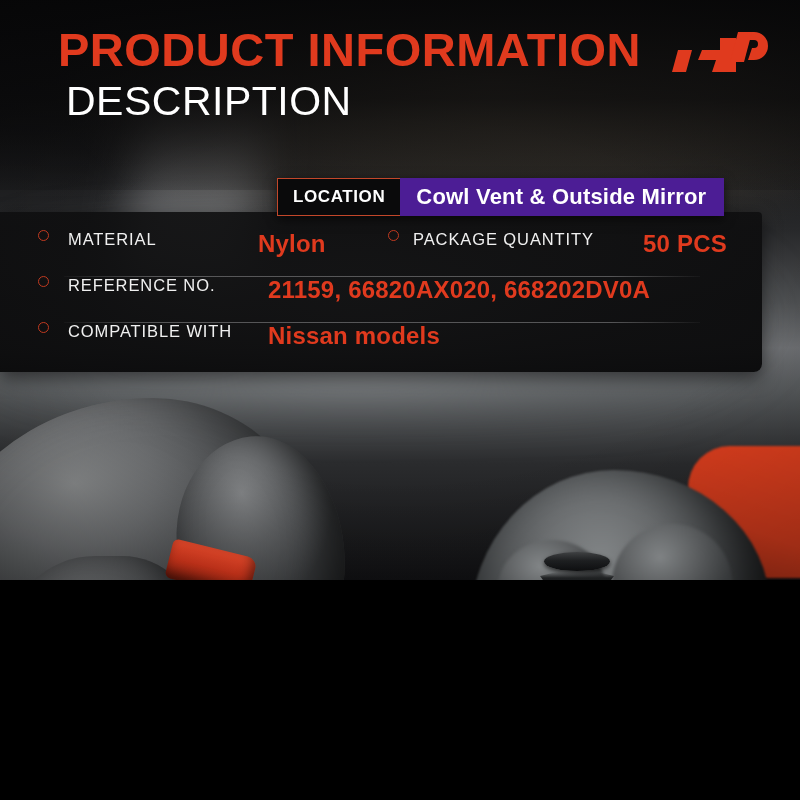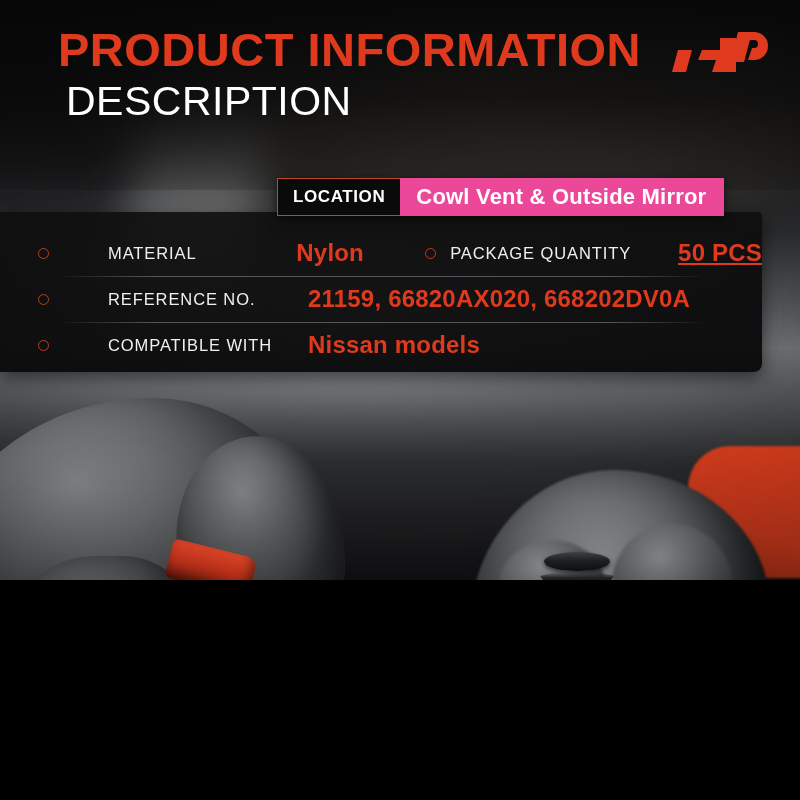--- a/index.html
+++ b/index.html
@@ -313,41 +313,40 @@
     border-right: none;
     color: #ffffff;
     font-size: 17px;
     font-weight: 700;
     letter-spacing: 0.6px;
   }
   .location-value {
     display: flex;
     align-items: center;
     padding: 0 18px 0 16px;
-    background: #ec4899;
+    background: #4c1d95;
     color: #ffffff;
     font-size: 22px;
     font-weight: 700;
     letter-spacing: 0.2px;
     white-space: nowrap;
   }
 
   
   .spec-rows {
     position: absolute;
     left: 0;
     top: 18px;
     width: 100%;
   }
   .spec-row {
     position: relative;
     display: flex;
-    align-items: center;
     height: 46px;
-    padding-left: 108px;
+    padding-left: 68px;
   }
   .spec-row + .spec-row::before {
     content: "";
     position: absolute;
     left: 64px;
     right: 62px;
     top: 0;
     height: 1px;
     background: linear-gradient(90deg, rgba(150,150,152,.05) 0%, rgba(168,168,170,.45) 14%, rgba(168,168,170,.45) 86%, rgba(150,150,152,.05) 100%);
   }
@@ -377,21 +376,21 @@
     font-size: 24px;
     font-weight: 700;
     letter-spacing: 0.2px;
     white-space: nowrap;
   }
 
   
   .col-label-a { width: 190px; }
   .col-value-a { width: 130px; }
   .col-label-b { width: 230px; }
-  .col-value-b { text-align: right; text-decoration: underline; }
+  .col-value-b { text-align: right; }
 
   .col-label-wide { width: 200px; }
 </style>
 </head>
 <body>
 
 <div id="poster">
 
   <div class="photo">
     <div class="bg-base"></div>

